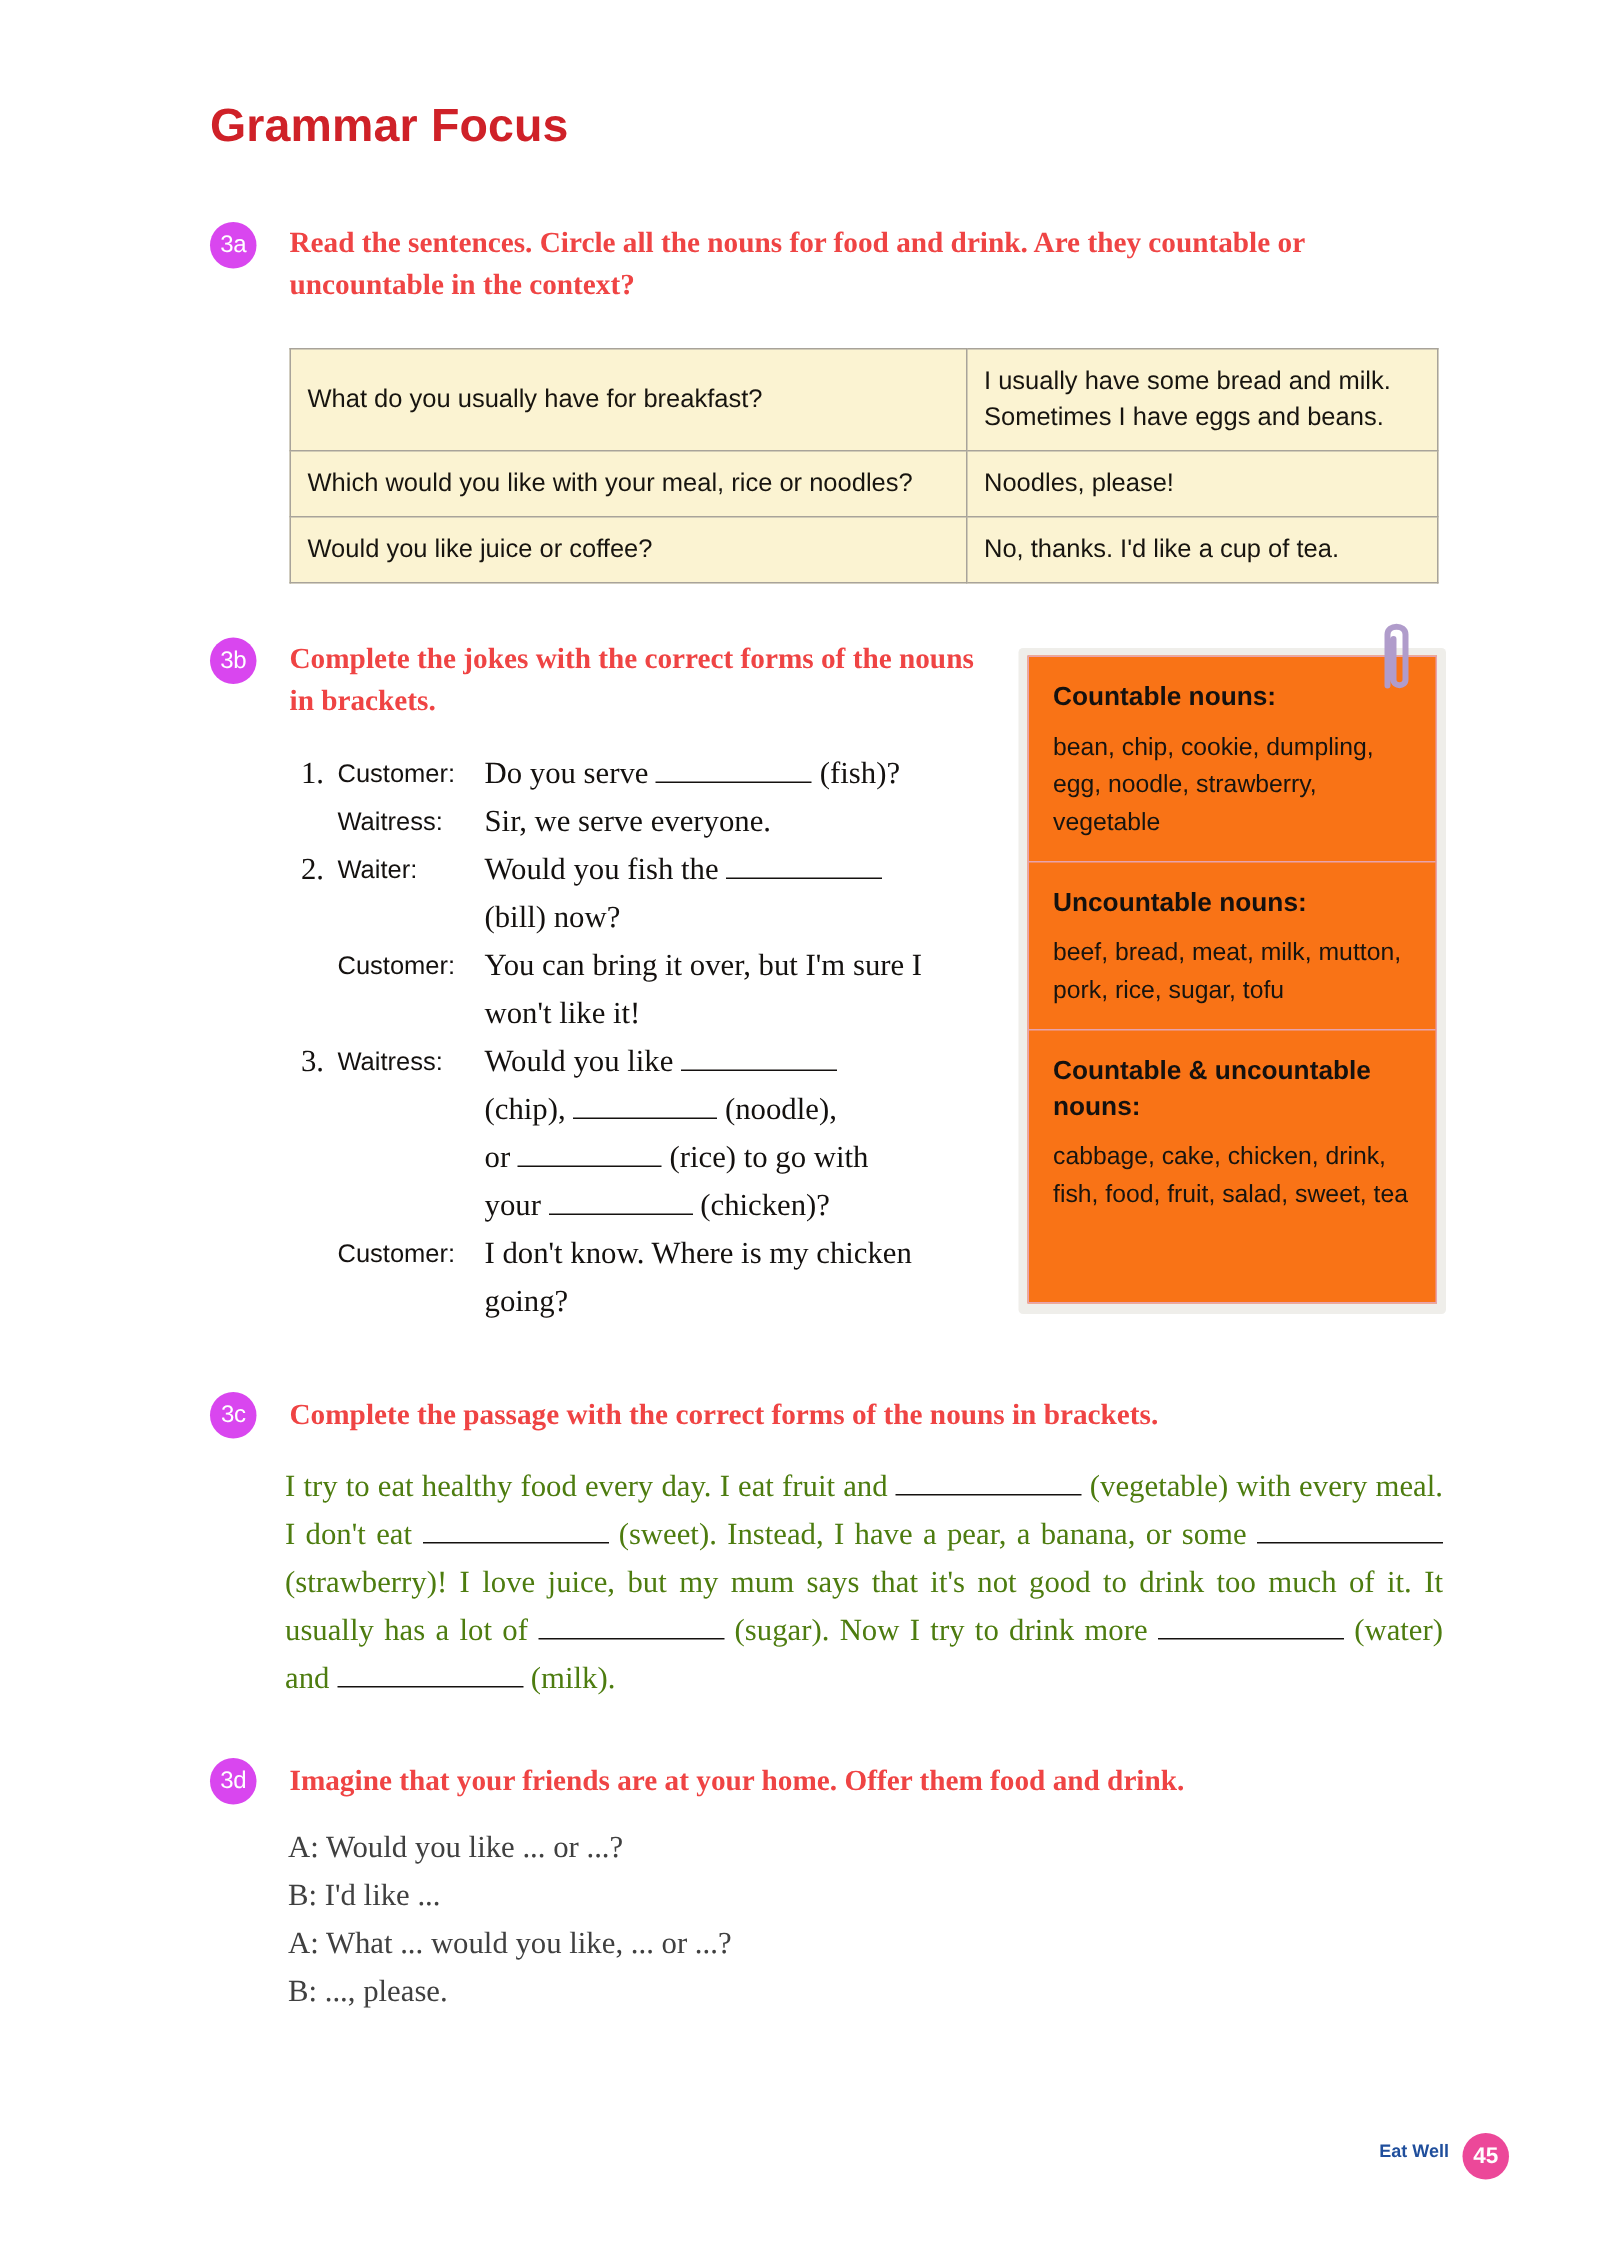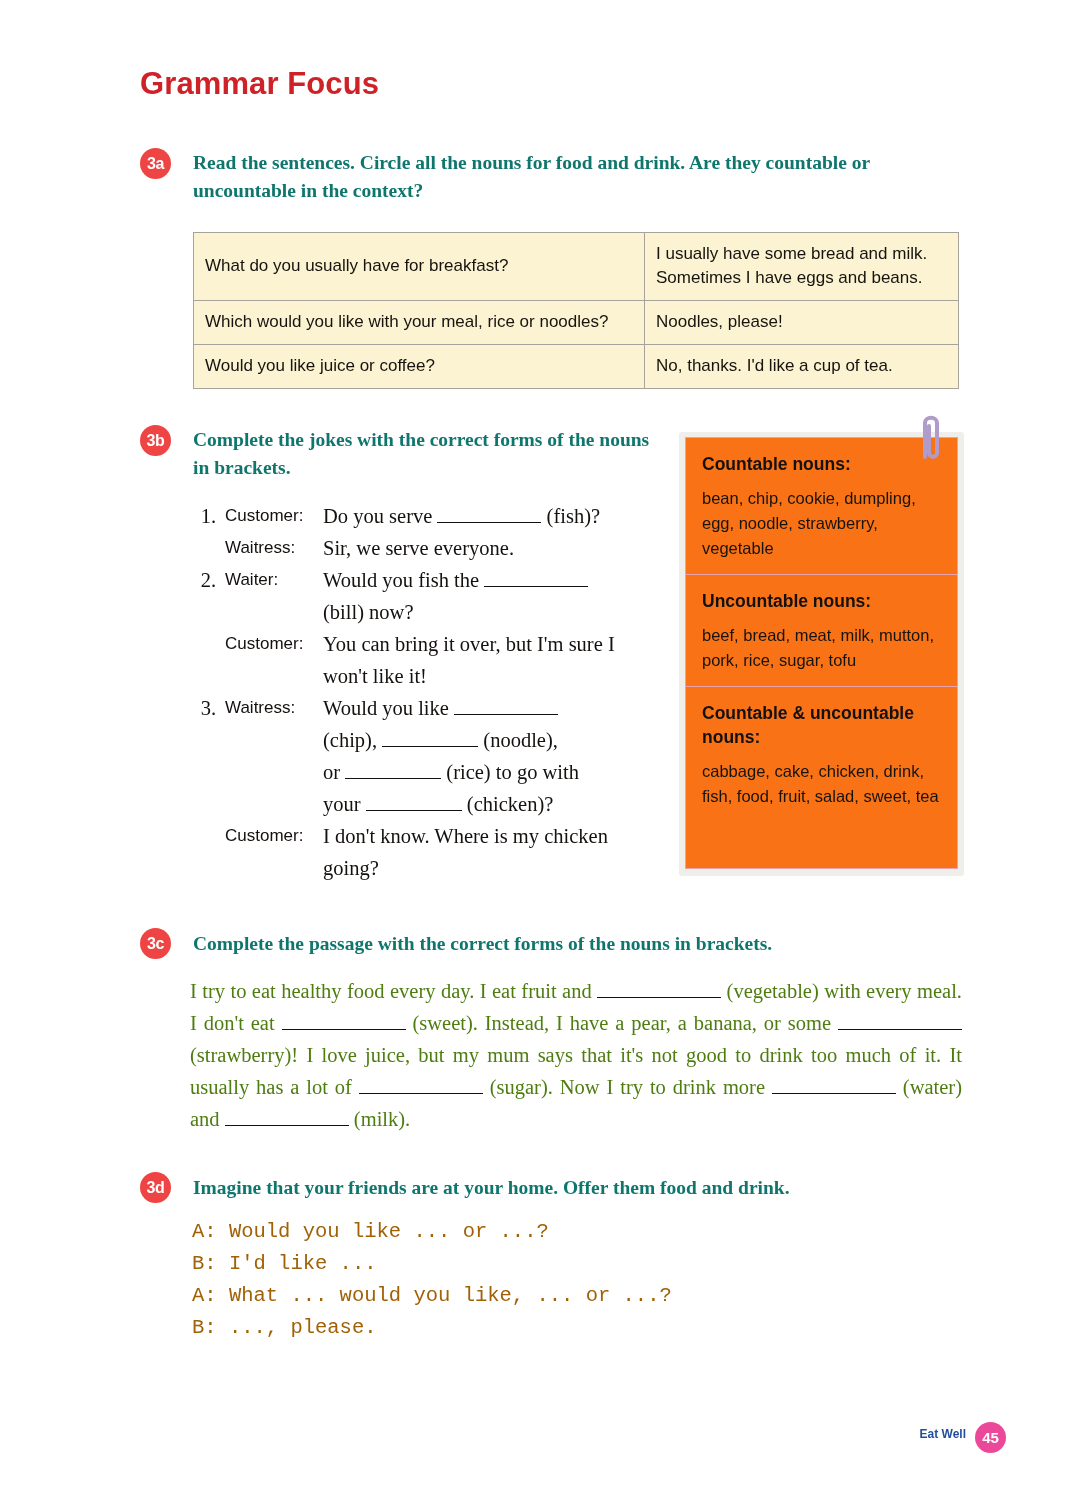--- a/index.html
+++ b/index.html
@@ -32,37 +32,37 @@
     color: #cf2128;
     letter-spacing: .1px;
   }
 
   
   .badge {
     position: absolute;
     width: 31px;
     height: 31px;
     border-radius: 50%;
-    background: #ef4444;
+    background: #d946ef;
     color: #fff;
     font-size: 16px;
-    font-weight: bold;
+    font-weight: normal;
     display: flex;
     align-items: center;
     justify-content: center;
     letter-spacing: -0.3px;
   }
 
   .prompt {
     position: absolute;
     font-family: "Liberation Serif", serif;
     font-weight: bold;
     font-size: 19.5px;
     line-height: 28px;
-    color: #0f766e;
+    color: #ef4444;
   }
 
   
   .qtable {
     position: absolute;
     left: 193px;
     top: 232px;
     width: 766px;
     border-collapse: collapse;
     background: #fbf3d2;
@@ -177,24 +177,24 @@
     text-align: justify;
     color: #4d7c0f;
   }
   .b-p { width: 124px; }
 
   
   .dialogue {
     position: absolute;
     left: 192px;
     top: 1216px;
-    font-family: Liberation Mono, monospace;
+    font-family: Liberation Serif, serif;
     font-size: 20.5px;
     line-height: 32px;
-    color: #a16207;
+    color: #404040;
   }
 
   
   .footer-label {
     position: absolute;
     right: 100px;
     top: 1427px;
     font-size: 12px;
     font-weight: bold;
     color: #1f4e9c;

